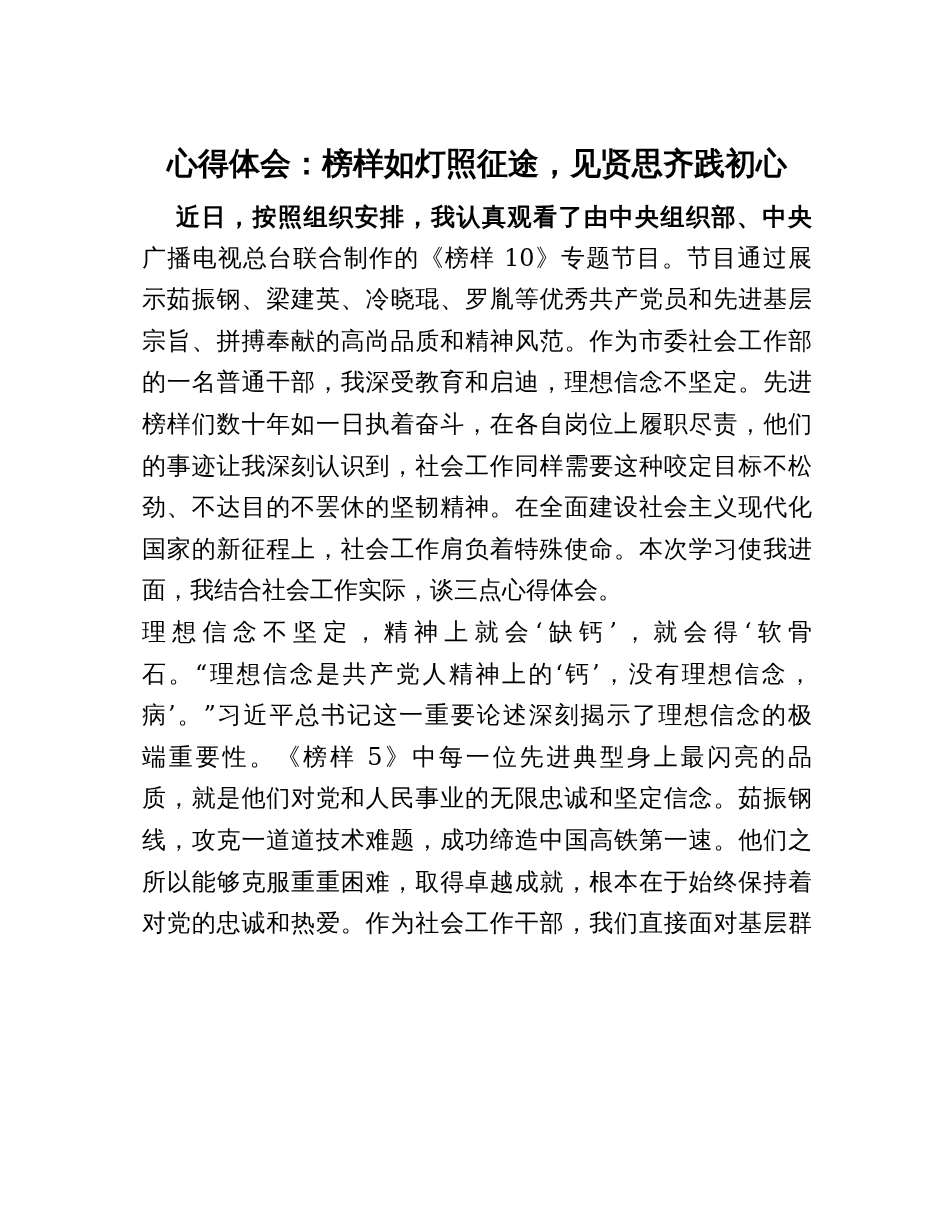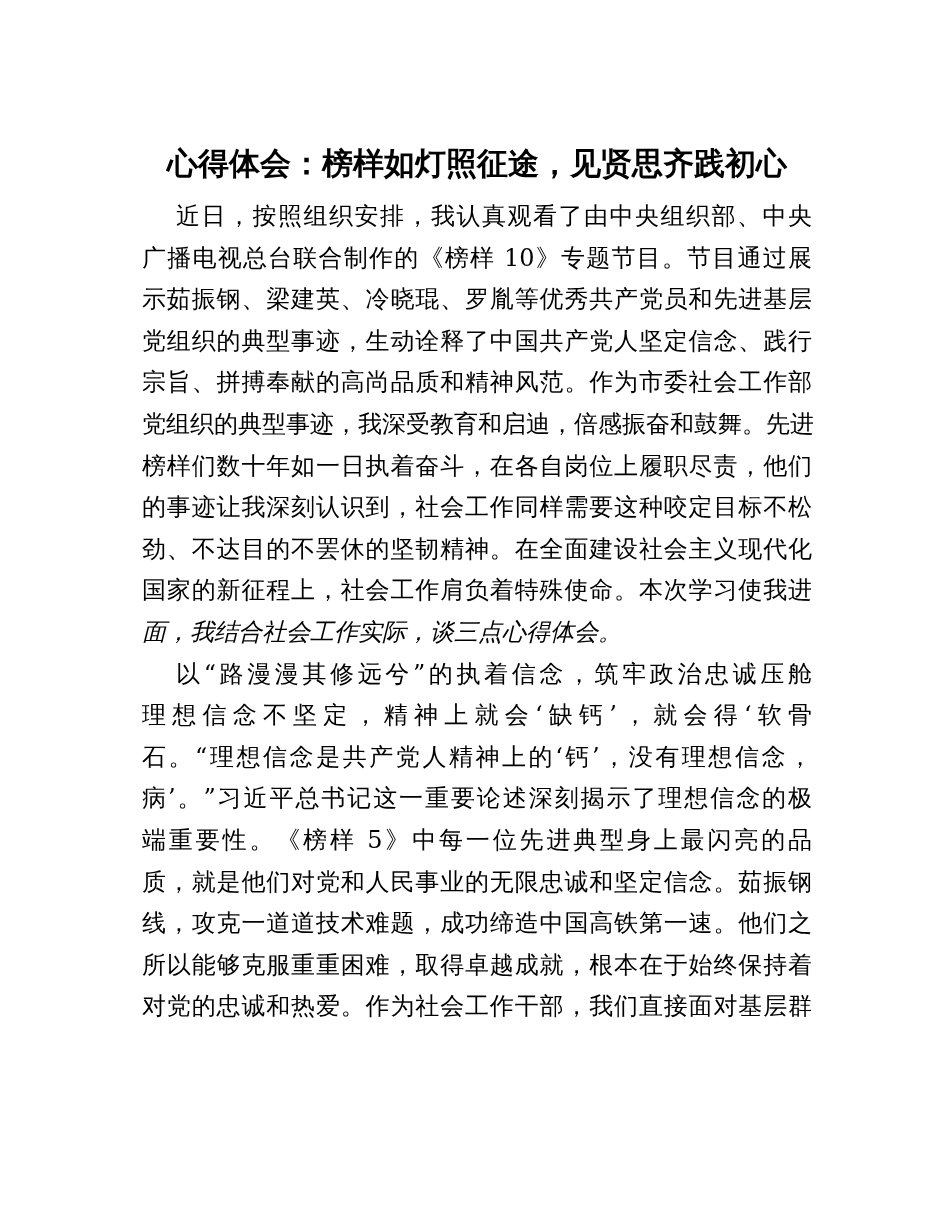--- a/index.html
+++ b/index.html
@@ -49,49 +49,47 @@
       font-size: 24px;
       white-space: nowrap;
       text-align: justify;
       text-align-last: justify;
       width: 670px;
       overflow: visible;
     }
     .line.indent {
       padding-left: 34px;
       width: 636px;
+      font-weight: bold;
     }
     .line.last {
       text-align-last: left;
-      font-style: italic;
     }
   </style>
 </head>
 <body>
 
 <div class="page">
   <div class="title">心得体会：榜样如灯照征途，见贤思齐践初心</div>
 
   <div class="body">
     <div>
       <div class="line indent">近日，按照组织安排，我认真观看了由中央组织部、中央</div>
       <div class="line">广播电视总台联合制作的《榜样 10》专题节目。节目通过展</div>
       <div class="line">示茹振钢、梁建英、冷晓琨、罗胤等优秀共产党员和先进基层</div>
-      <div class="line">党组织的典型事迹，生动诠释了中国共产党人坚定信念、践行</div>
       <div class="line">宗旨、拼搏奉献的高尚品质和精神风范。作为市委社会工作部</div>
-      <div class="line">党组织的典型事迹，我深受教育和启迪，倍感振奋和鼓舞。先进</div>
+      <div class="line">的一名普通干部，我深受教育和启迪，理想信念不坚定。先进</div>
       <div class="line">榜样们数十年如一日执着奋斗，在各自岗位上履职尽责，他们</div>
       <div class="line">的事迹让我深刻认识到，社会工作同样需要这种咬定目标不松</div>
       <div class="line">劲、不达目的不罢休的坚韧精神。在全面建设社会主义现代化</div>
       <div class="line">国家的新征程上，社会工作肩负着特殊使命。本次学习使我进</div>
       <div class="line last">面，我结合社会工作实际，谈三点心得体会。</div>
     </div>
 
     <div>
-      <div class="line indent">以“路漫漫其修远兮”的执着信念，筑牢政治忠诚压舱</div>
       <div class="line">理想信念不坚定，精神上就会‘缺钙’，就会得‘软骨</div>
       <div class="line">石。“理想信念是共产党人精神上的‘钙’，没有理想信念，</div>
       <div class="line">病’。”习近平总书记这一重要论述深刻揭示了理想信念的极</div>
       <div class="line">端重要性。《榜样 5》中每一位先进典型身上最闪亮的品</div>
       <div class="line">质，就是他们对党和人民事业的无限忠诚和坚定信念。茹振钢</div>
       <div class="line">线，攻克一道道技术难题，成功缔造中国高铁第一速。他们之</div>
       <div class="line">所以能够克服重重困难，取得卓越成就，根本在于始终保持着</div>
       <div class="line">对党的忠诚和热爱。作为社会工作干部，我们直接面对基层群</div>
     </div>
   </div>

